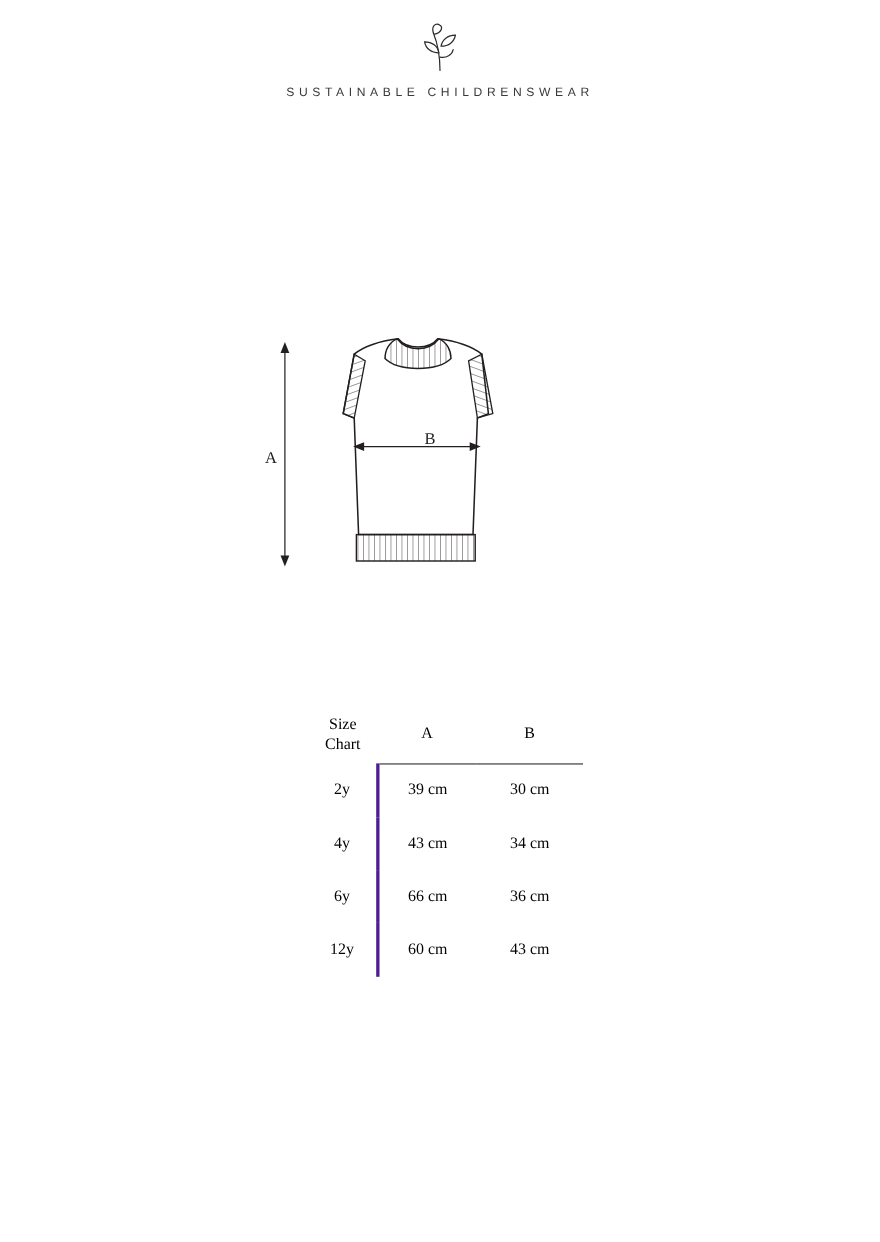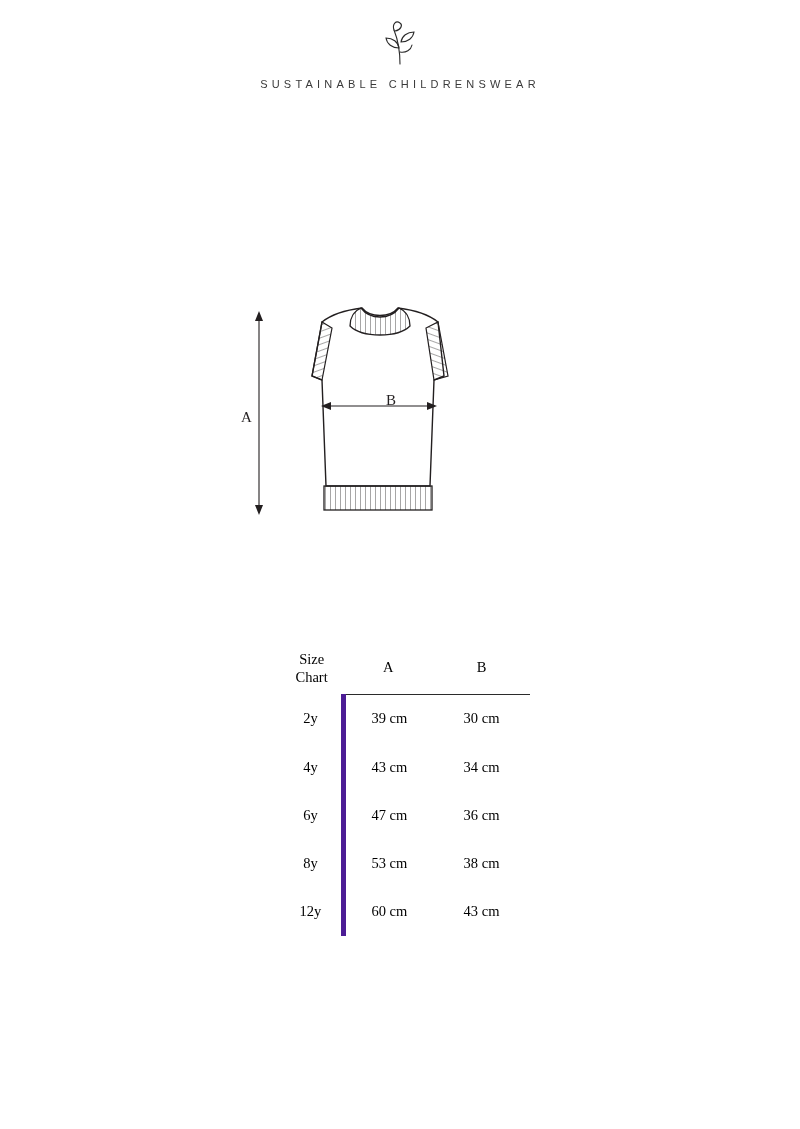--- a/index.html
+++ b/index.html
@@ -108,21 +108,21 @@
     border-bottom: none;
   }
 
   .size-table tbody td {
     height: 48.2px;
   }
   .size-table tbody td.col-size {
     border-right: none;
   }
   .size-table tbody td.col-a {
-    border-left: 5px solid #4c1d95;
+    border-left: 3px solid #4c1d95;
   }
 
   
 </style>
 </head>
 <body>
 
 <div class="brand">
   <svg class="brand-leaf" viewBox="0 0 60 48">
     <path d="M30 46 C30 34, 28 22, 24 12" fill="none" stroke="#2b2b2b" stroke-width="1.1" stroke-linecap="round"></path>
@@ -197,27 +197,22 @@
       <td class="col-a">39 cm</td>
       <td class="col-b">30 cm</td>
     </tr>
     <tr>
       <td class="col-size">4y</td>
       <td class="col-a">43 cm</td>
       <td class="col-b">34 cm</td>
     </tr>
     <tr>
       <td class="col-size">6y</td>
-      <td class="col-a">47 cm</td>
+      <td class="col-a">66 cm</td>
       <td class="col-b">36 cm</td>
-    </tr>
-    <tr>
-      <td class="col-size">8y</td>
-      <td class="col-a">53 cm</td>
-      <td class="col-b">38 cm</td>
     </tr>
     <tr>
       <td class="col-size">12y</td>
       <td class="col-a">60 cm</td>
       <td class="col-b">43 cm</td>
     </tr>
   </tbody>
 </table>
 
 </body></html>

